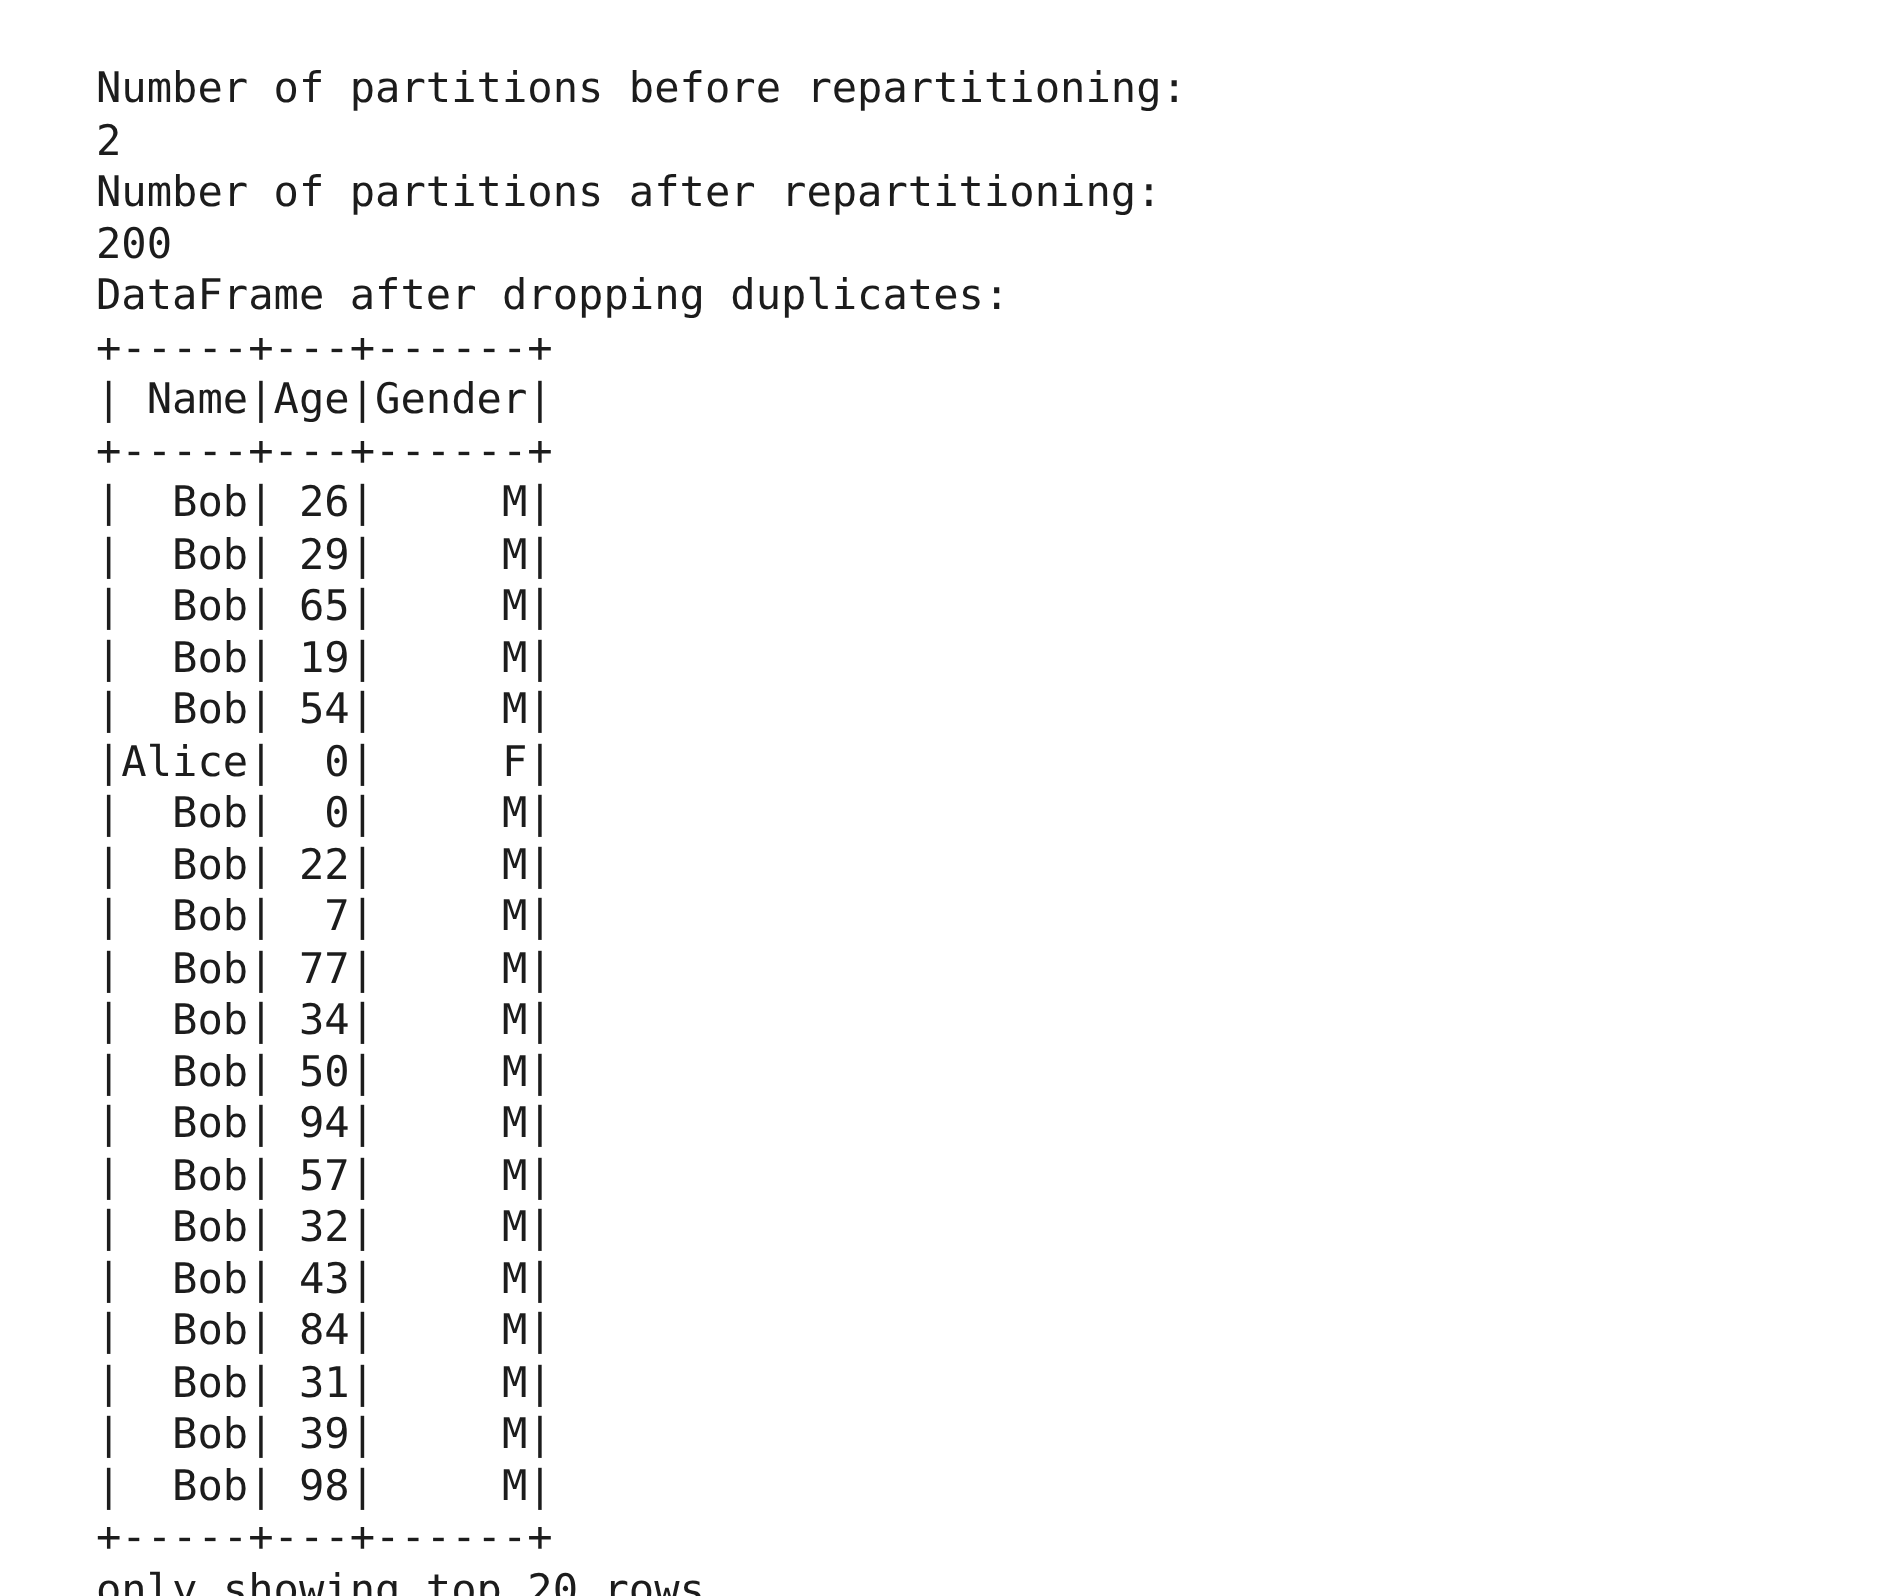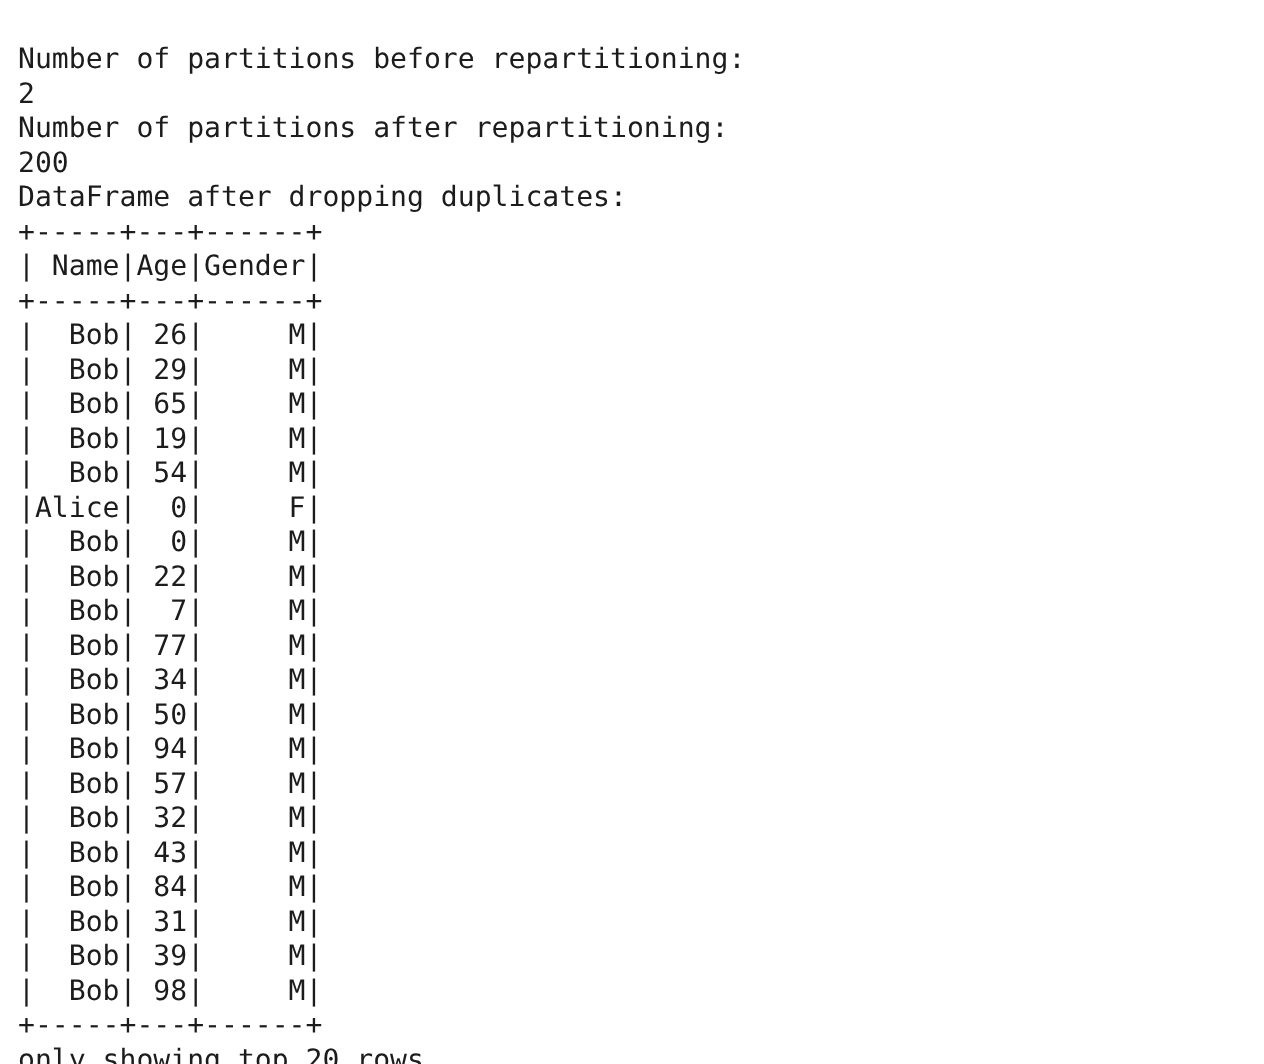--- a/index.html
+++ b/index.html
@@ -27,18 +27,19 @@
     letter-spacing: 0px;
     white-space: pre;
     font-variant-ligatures: none;
     -webkit-font-smoothing: antialiased;
     text-rendering: geometricPrecision;
   }
   .console-line {
     display: block;
     white-space: pre;
     min-height: 34.5px;
+    margin-left: 46px;
   }
 </style>
 </head>
 <body>
 
 <pre id="console-output"><span class="console-line">Number of partitions before repartitioning:</span><span class="console-line">2</span><span class="console-line">Number of partitions after repartitioning:</span><span class="console-line">200</span><span class="console-line">DataFrame after dropping duplicates:</span><span class="console-line">+-----+---+------+</span><span class="console-line">| Name|Age|Gender|</span><span class="console-line">+-----+---+------+</span><span class="console-line">|  Bob| 26|     M|</span><span class="console-line">|  Bob| 29|     M|</span><span class="console-line">|  Bob| 65|     M|</span><span class="console-line">|  Bob| 19|     M|</span><span class="console-line">|  Bob| 54|     M|</span><span class="console-line">|Alice|  0|     F|</span><span class="console-line">|  Bob|  0|     M|</span><span class="console-line">|  Bob| 22|     M|</span><span class="console-line">|  Bob|  7|     M|</span><span class="console-line">|  Bob| 77|     M|</span><span class="console-line">|  Bob| 34|     M|</span><span class="console-line">|  Bob| 50|     M|</span><span class="console-line">|  Bob| 94|     M|</span><span class="console-line">|  Bob| 57|     M|</span><span class="console-line">|  Bob| 32|     M|</span><span class="console-line">|  Bob| 43|     M|</span><span class="console-line">|  Bob| 84|     M|</span><span class="console-line">|  Bob| 31|     M|</span><span class="console-line">|  Bob| 39|     M|</span><span class="console-line">|  Bob| 98|     M|</span><span class="console-line">+-----+---+------+</span><span class="console-line">only showing top 20 rows</span></pre>
 
 </body></html>

